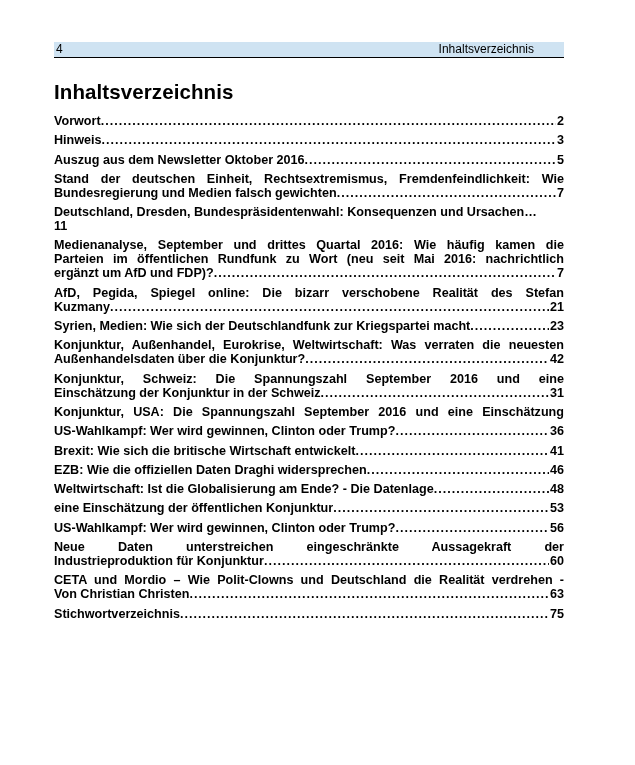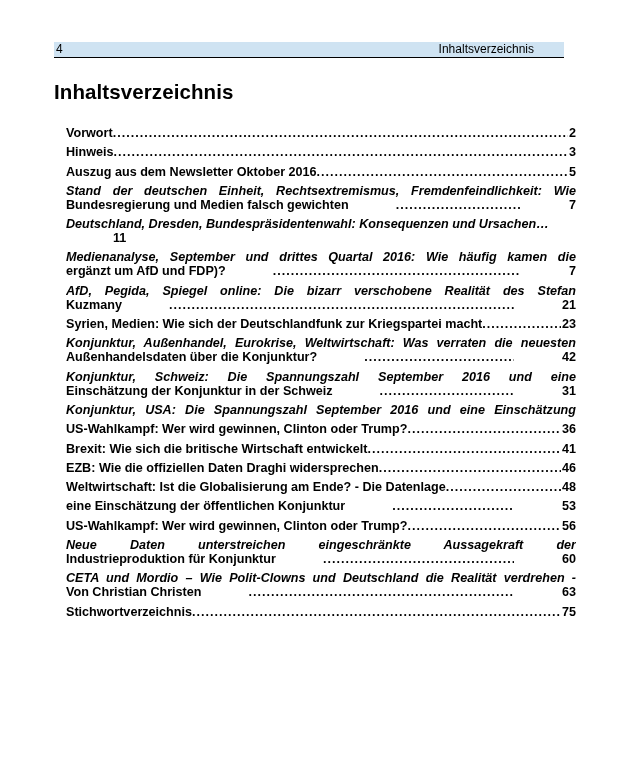--- a/index.html
+++ b/index.html
@@ -39,21 +39,21 @@
       font-size: 20.5px;
       font-weight: bold;
       line-height: 26px;
       letter-spacing: 0.1px;
     }
     .toc {
       position: absolute;
       left: 54px;
       top: 114px;
       width: 510px;
-      margin: 12px;
+      margin: 0;
       padding: 0;
       list-style: none;
     }
     .toc-entry {
       font-size: 12.6px;
       font-weight: bold;
       line-height: 14px;
       margin: 0 0 5.3px 0;
       text-align: justify;
       position: relative;
@@ -73,36 +73,34 @@
       white-space: nowrap;
       letter-spacing: 1px;
     }
     .toc-entry.single .leader::after {
       content: "........................................................................................................................................................................................................................";
     }
     .toc-entry.multi .last-line {
       display: flex;
       align-items: baseline;
       white-space: nowrap;
-      gap: 47px;
     }
     .toc-entry.multi .last-line .leader {
       flex: 1;
       overflow: hidden;
       white-space: nowrap;
       letter-spacing: 1px;
     }
     .toc-entry.multi .last-line .leader::after {
       content: "........................................................................................................................................................................................................................";
     }
     .toc-entry .first-lines {
       display: block;
       text-align: justify;
       text-align-last: justify;
-      font-style: italic;
     }
     .toc-entry .page-ref { padding-left: 1px; }
     .toc-entry.overflow .first-lines {
       text-align: left;
       text-align-last: left;
       white-space: nowrap;
     }
   </style>
 </head>
 <body>
@@ -140,20 +138,21 @@
     </li>
     <li class="toc-entry multi overflow">
       <span class="first-lines">Deutschland, Dresden, Bundespräsidentenwahl: Konsequenzen und Ursachen…</span>
       <div class="last-line">
         <span class="entry-text"></span>
         <span class="page-ref" style="padding-left: 0px;">11</span>
       </div>
     </li>
     <li class="toc-entry multi">
       <span class="first-lines">Medienanalyse, September und drittes Quartal 2016: Wie häufig kamen die</span>
+      <span class="first-lines">Parteien im öffentlichen Rundfunk zu Wort (neu seit Mai 2016: nachrichtlich</span>
       <div class="last-line">
         <span class="entry-text">ergänzt um AfD und FDP)?</span>
         <span class="leader"></span>
         <span class="page-ref">7</span>
       </div>
     </li>
     <li class="toc-entry multi">
       <span class="first-lines">AfD, Pegida, Spiegel online: Die bizarr verschobene Realität des Stefan</span>
       <div class="last-line">
         <span class="entry-text">Kuzmany</span>

